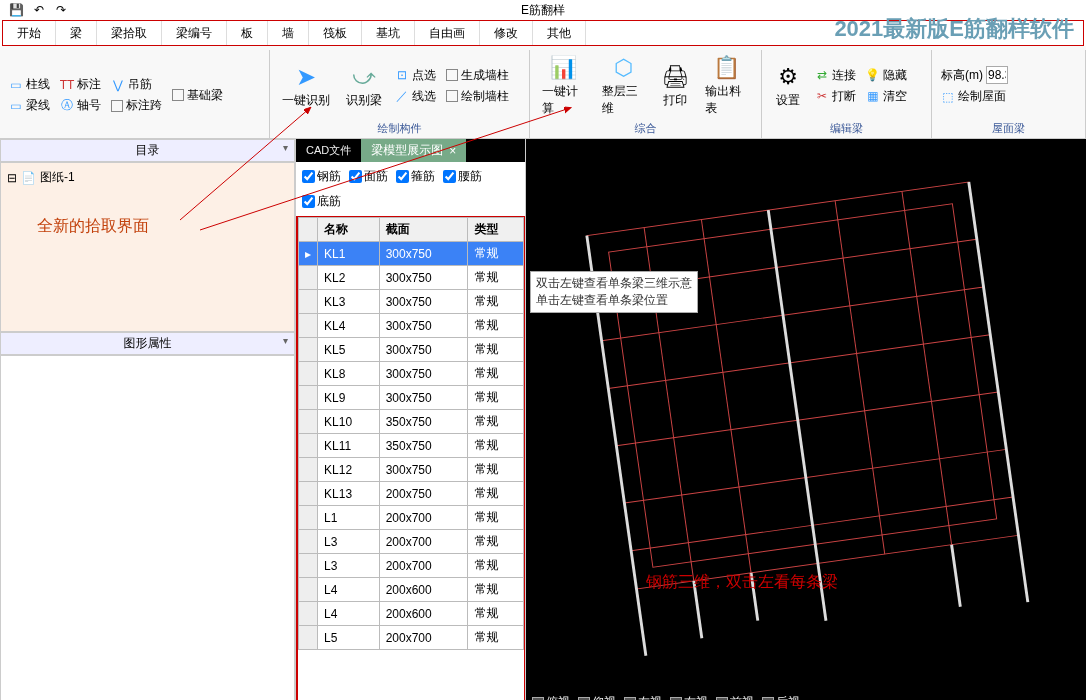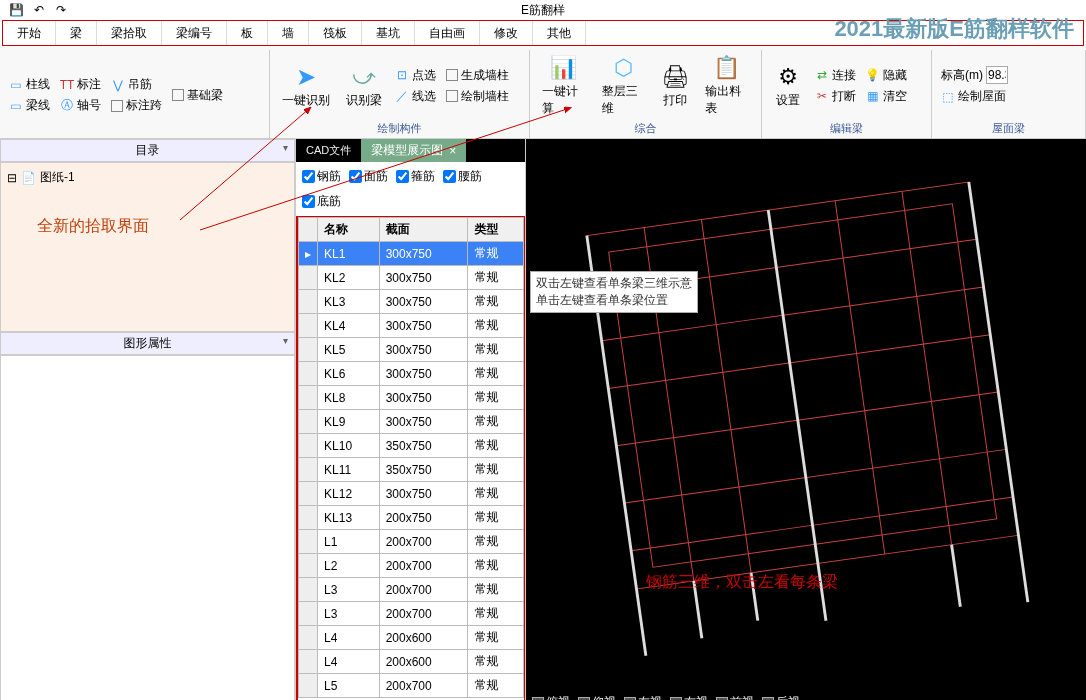--- a/index.html
+++ b/index.html
@@ -303,26 +303,20 @@
               <td>常规</td>
             </tr>
             <tr>
               <td class="rowhdr"></td>
               <td>KL5</td>
               <td>300x750</td>
               <td>常规</td>
             </tr>
             <tr>
               <td class="rowhdr"></td>
-              <td>KL6</td>
-              <td>300x750</td>
-              <td>常规</td>
-            </tr>
-            <tr>
-              <td class="rowhdr"></td>
               <td>KL8</td>
               <td>300x750</td>
               <td>常规</td>
             </tr>
             <tr>
               <td class="rowhdr"></td>
               <td>KL9</td>
               <td>300x750</td>
               <td>常规</td>
             </tr>
@@ -346,26 +340,20 @@
             </tr>
             <tr>
               <td class="rowhdr"></td>
               <td>KL13</td>
               <td>200x750</td>
               <td>常规</td>
             </tr>
             <tr>
               <td class="rowhdr"></td>
               <td>L1</td>
-              <td>200x700</td>
-              <td>常规</td>
-            </tr>
-            <tr>
-              <td class="rowhdr"></td>
-              <td>L2</td>
               <td>200x700</td>
               <td>常规</td>
             </tr>
             <tr>
               <td class="rowhdr"></td>
               <td>L3</td>
               <td>200x700</td>
               <td>常规</td>
             </tr>
             <tr>

